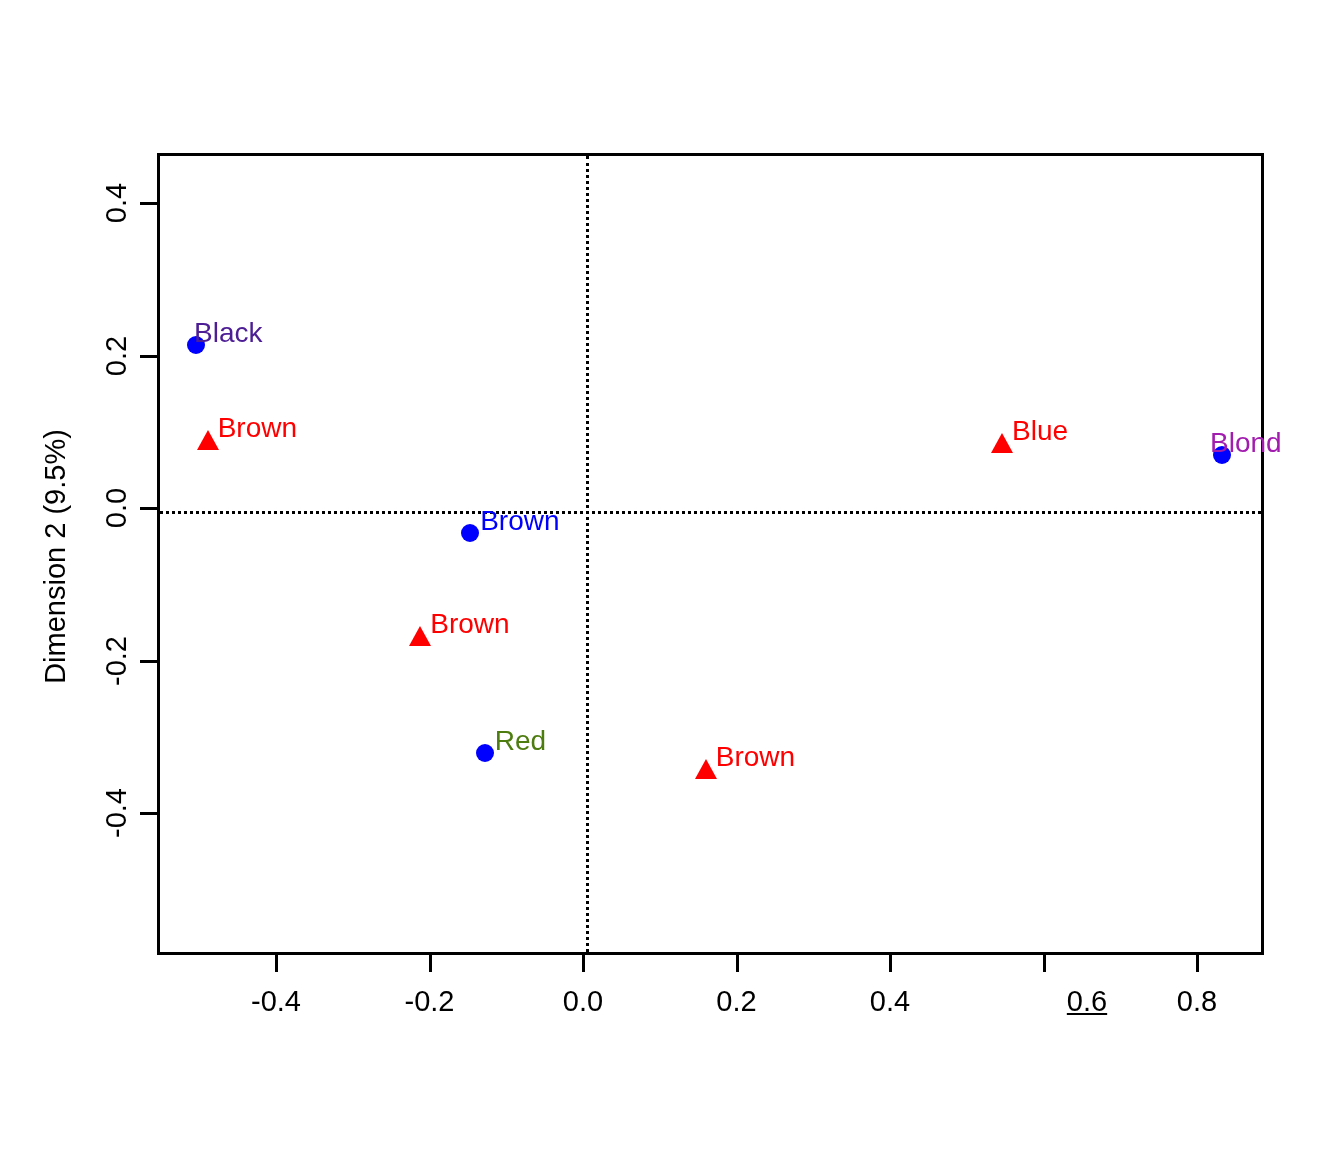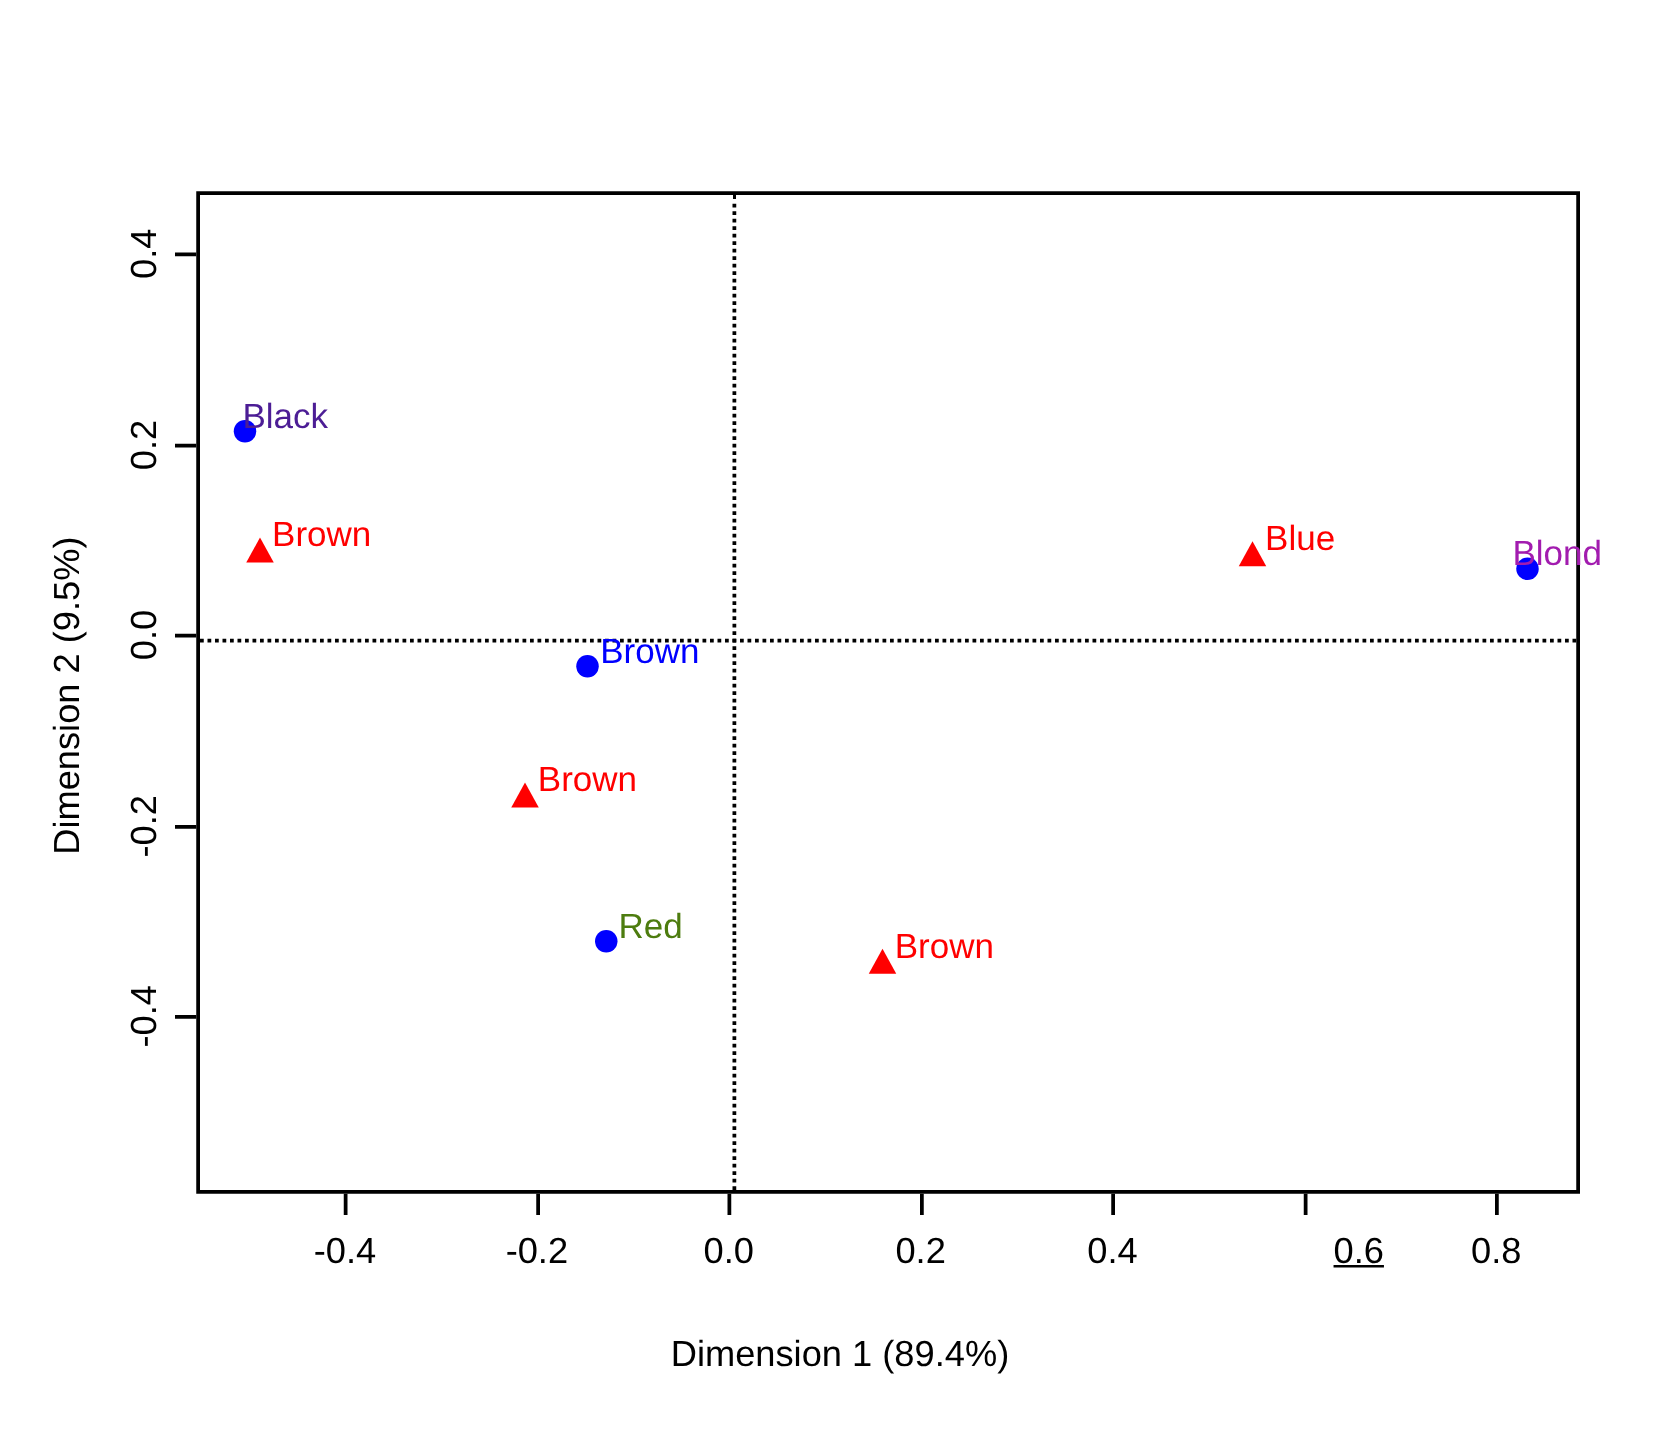--- a/index.html
+++ b/index.html
@@ -213,16 +213,15 @@
       <div class="point-group">
         <div class="marker-triangle" style="border-bottom: 20px solid rgb(255, 0, 0); left: 420.29px; top: 636.1px;"></div>
         <div class="point-label" style="color: rgb(255, 0, 0); left: 430.29px; top: 610.1px;">Brown</div>
       </div>
       <div class="point-group">
         <div class="marker-triangle" style="border-bottom: 20px solid rgb(255, 0, 0); left: 705.8px; top: 768.775px;"></div>
         <div class="point-label" style="color: rgb(255, 0, 0); left: 715.8px; top: 742.775px;">Brown</div>
       </div>
     </div>
 
-  <div id="xlabel">Dimension 1 (89.4%)</div>
   <div id="ylabel">Dimension 2 (9.5%)</div>
 
 </div>
 
 </body></html>

